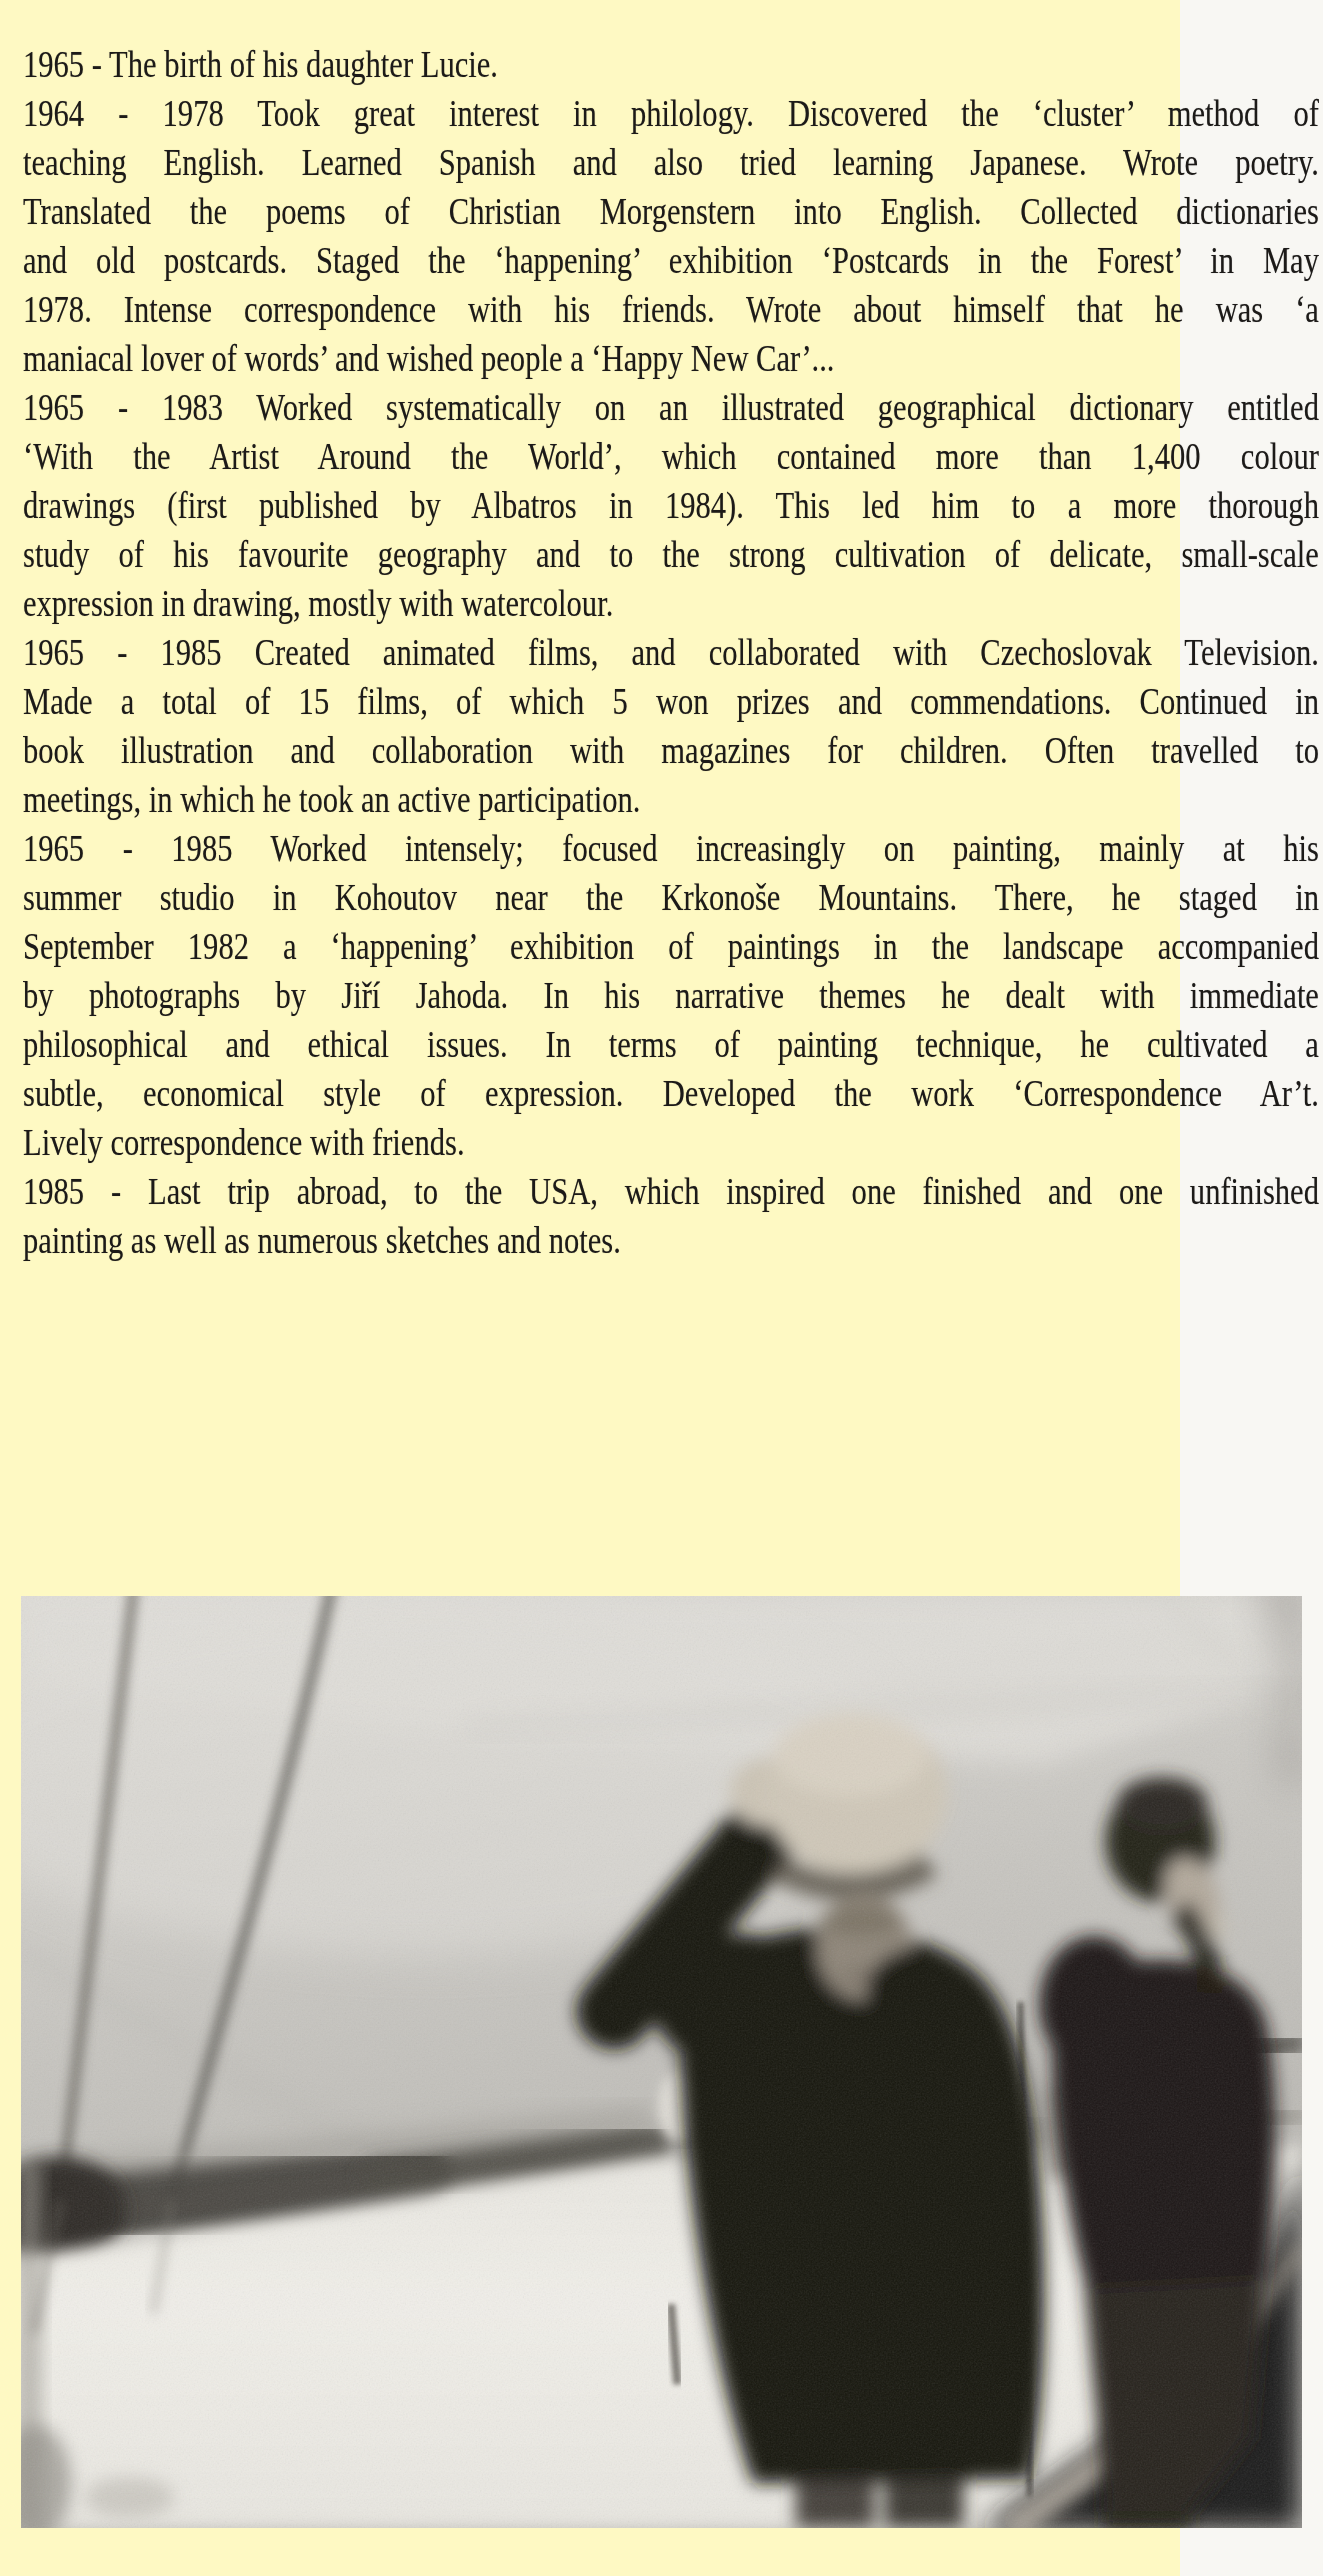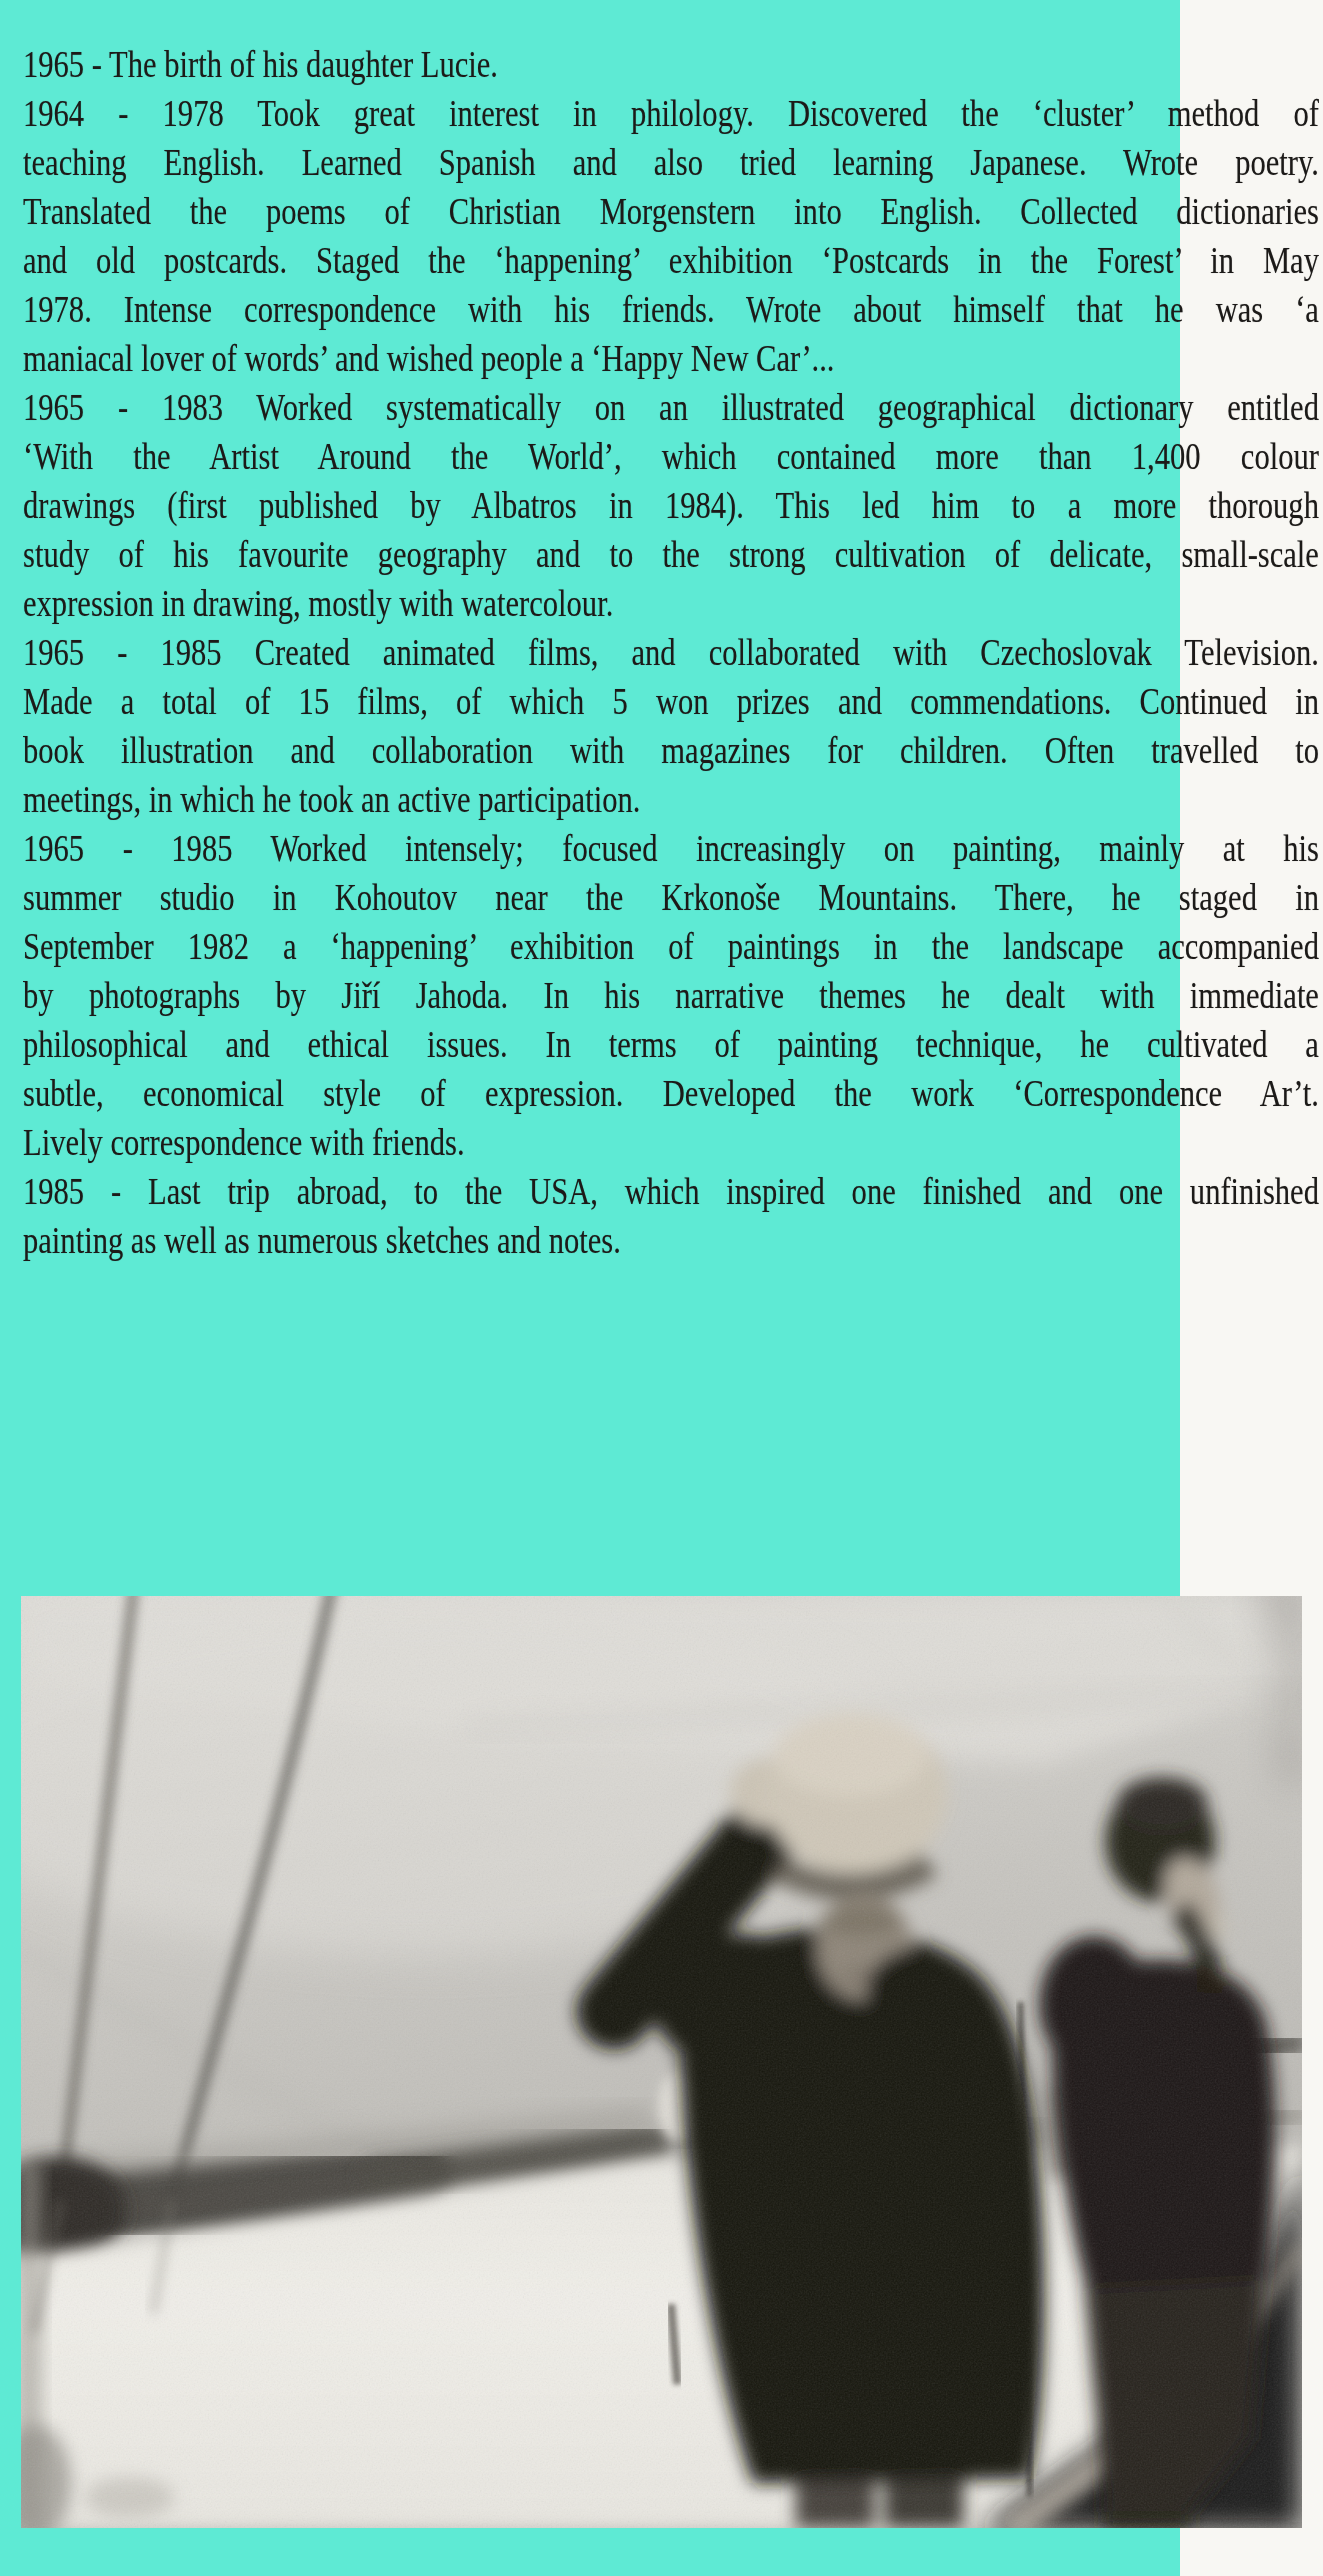--- a/index.html
+++ b/index.html
@@ -2,21 +2,21 @@
 <html style="font-size:15px"><head>
 <meta charset="utf-8">
 <style>
   html,body{margin:0;padding:0}
   body{
     width:1323px;height:2576px;
     background:#f8f7f3;
     font-family:"Liberation Serif","DejaVu Serif",serif;
     overflow:hidden;
   }
-  .page{position:relative;width:1180px;height:2576px;background:#5eead4}
+  .page{position:relative;width:1180px;height:2576px;background:#fef9c3}
   .bio{position:absolute;left:23px;top:40px}
   .line{
     width:1568px;height:49px;line-height:49px;
     font-size:37px;color:#1c1a18;
     text-align:justify;text-align-last:justify;text-justify:inter-word;
     transform:scaleX(0.8265);transform-origin:0 0;
     overflow:hidden;
     text-shadow:0 0 0.9px rgba(32,30,28,.38);
   }
   .line.last{text-align-last:left}

